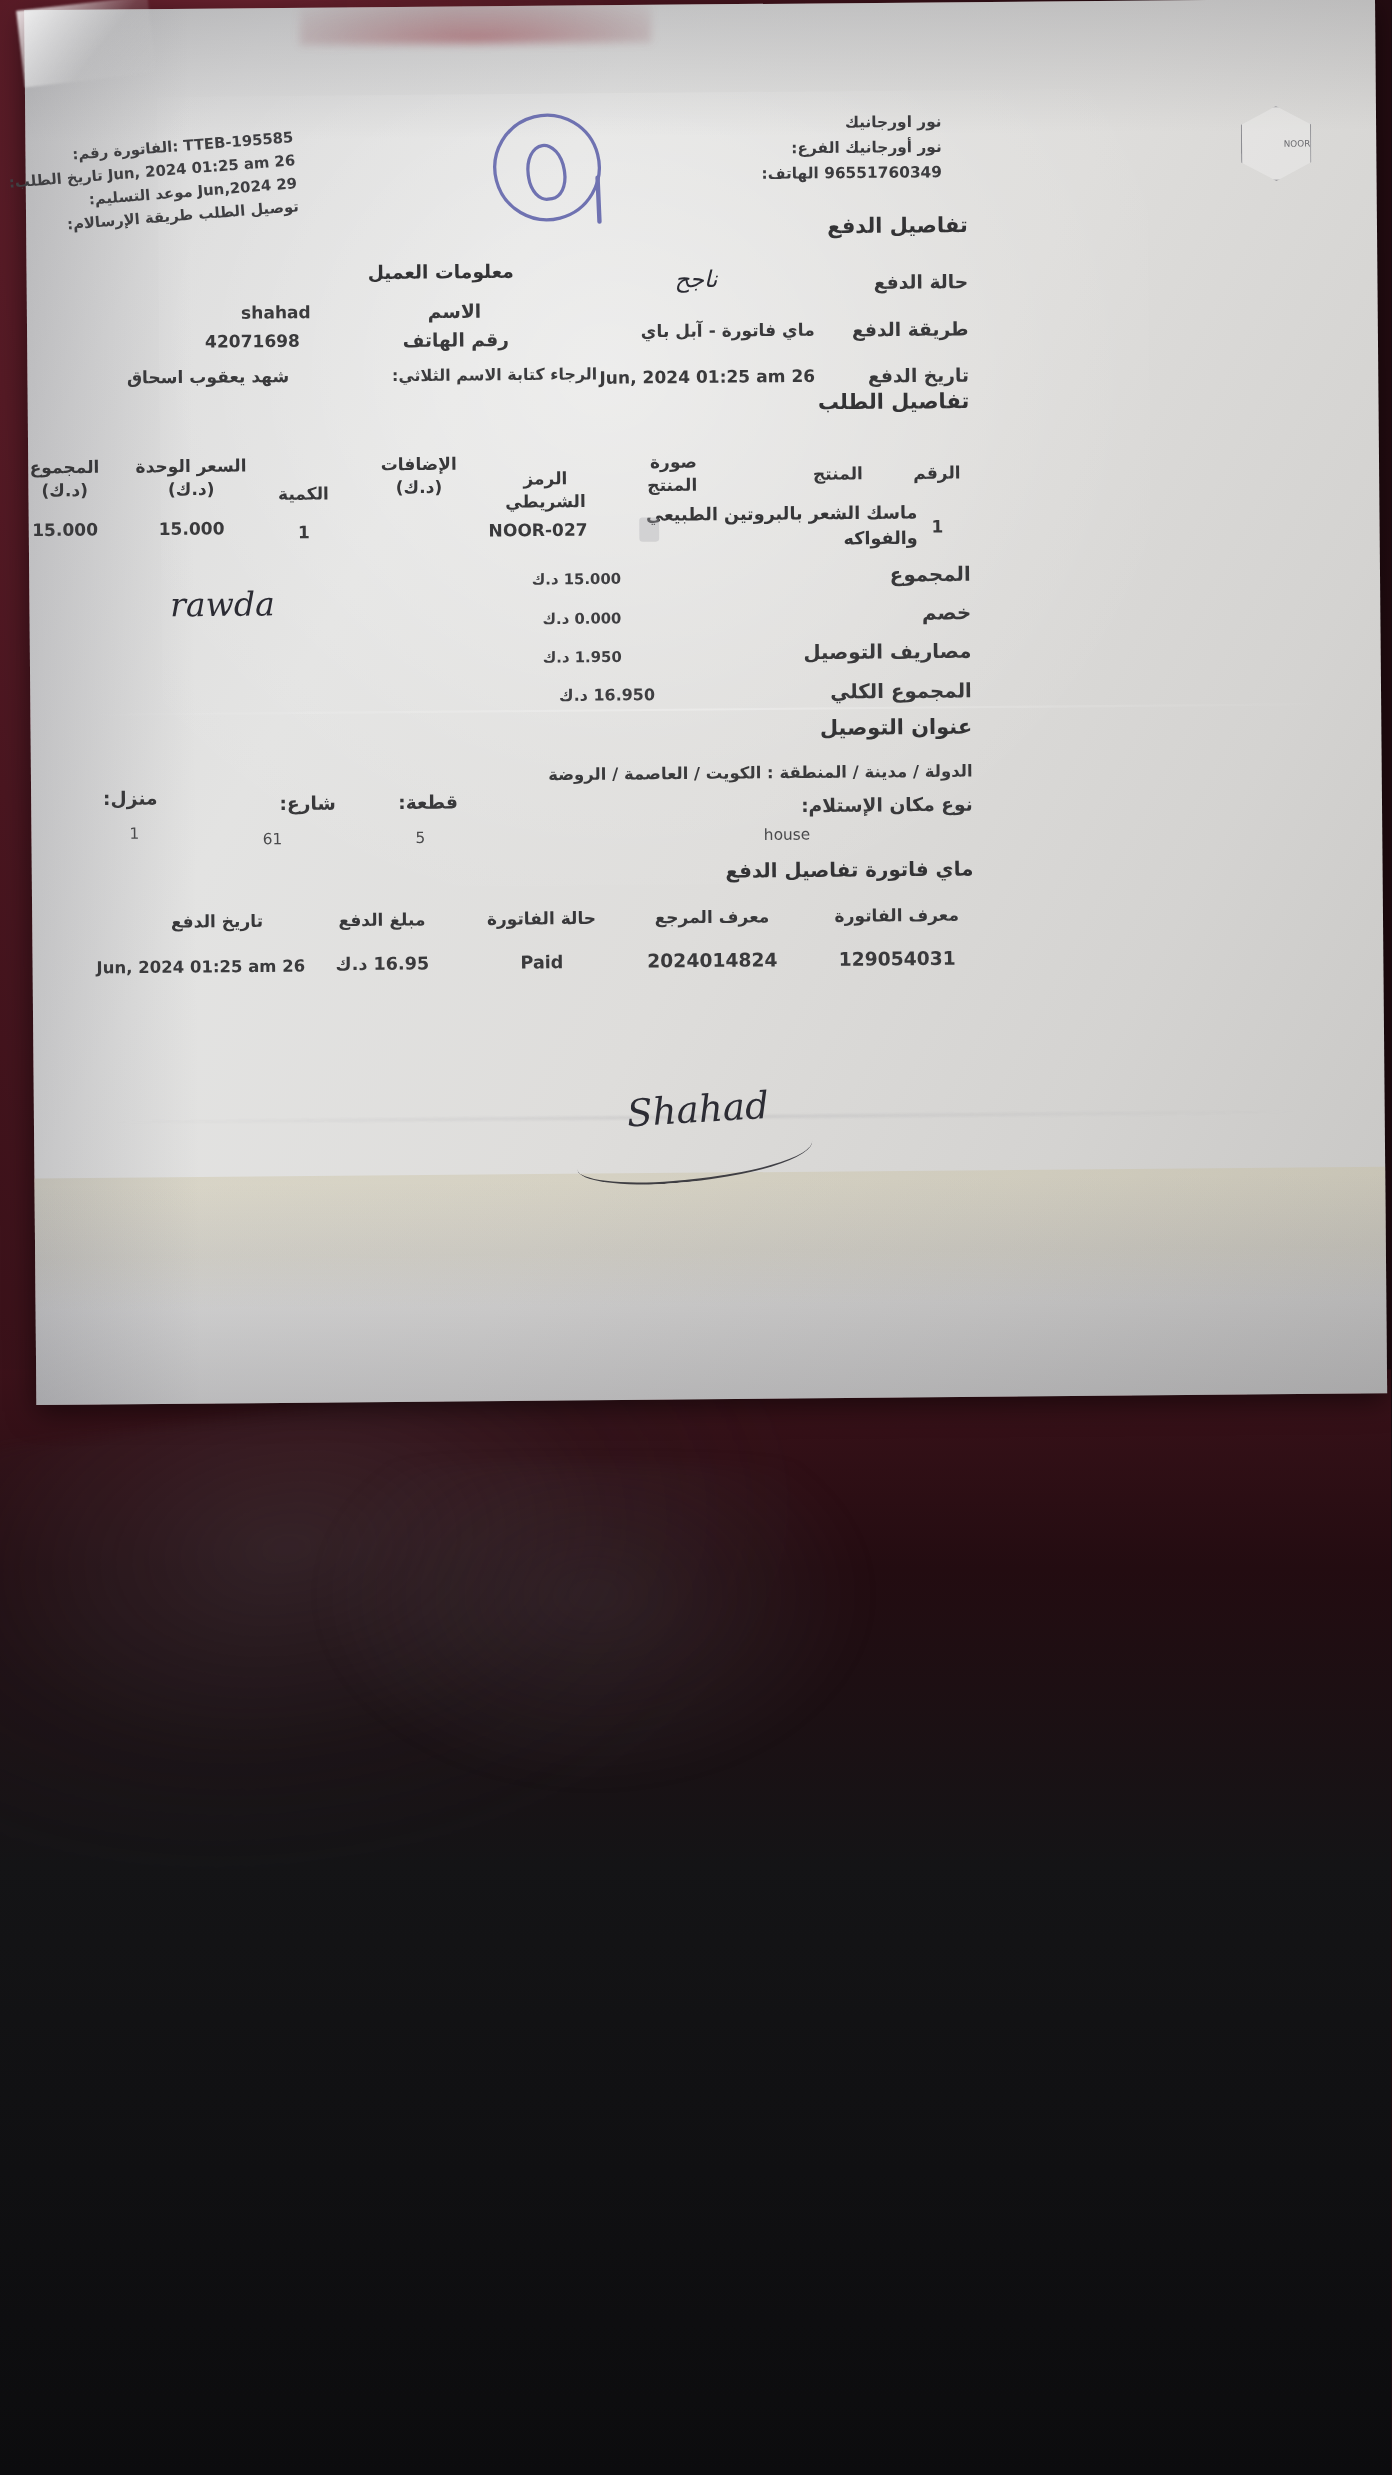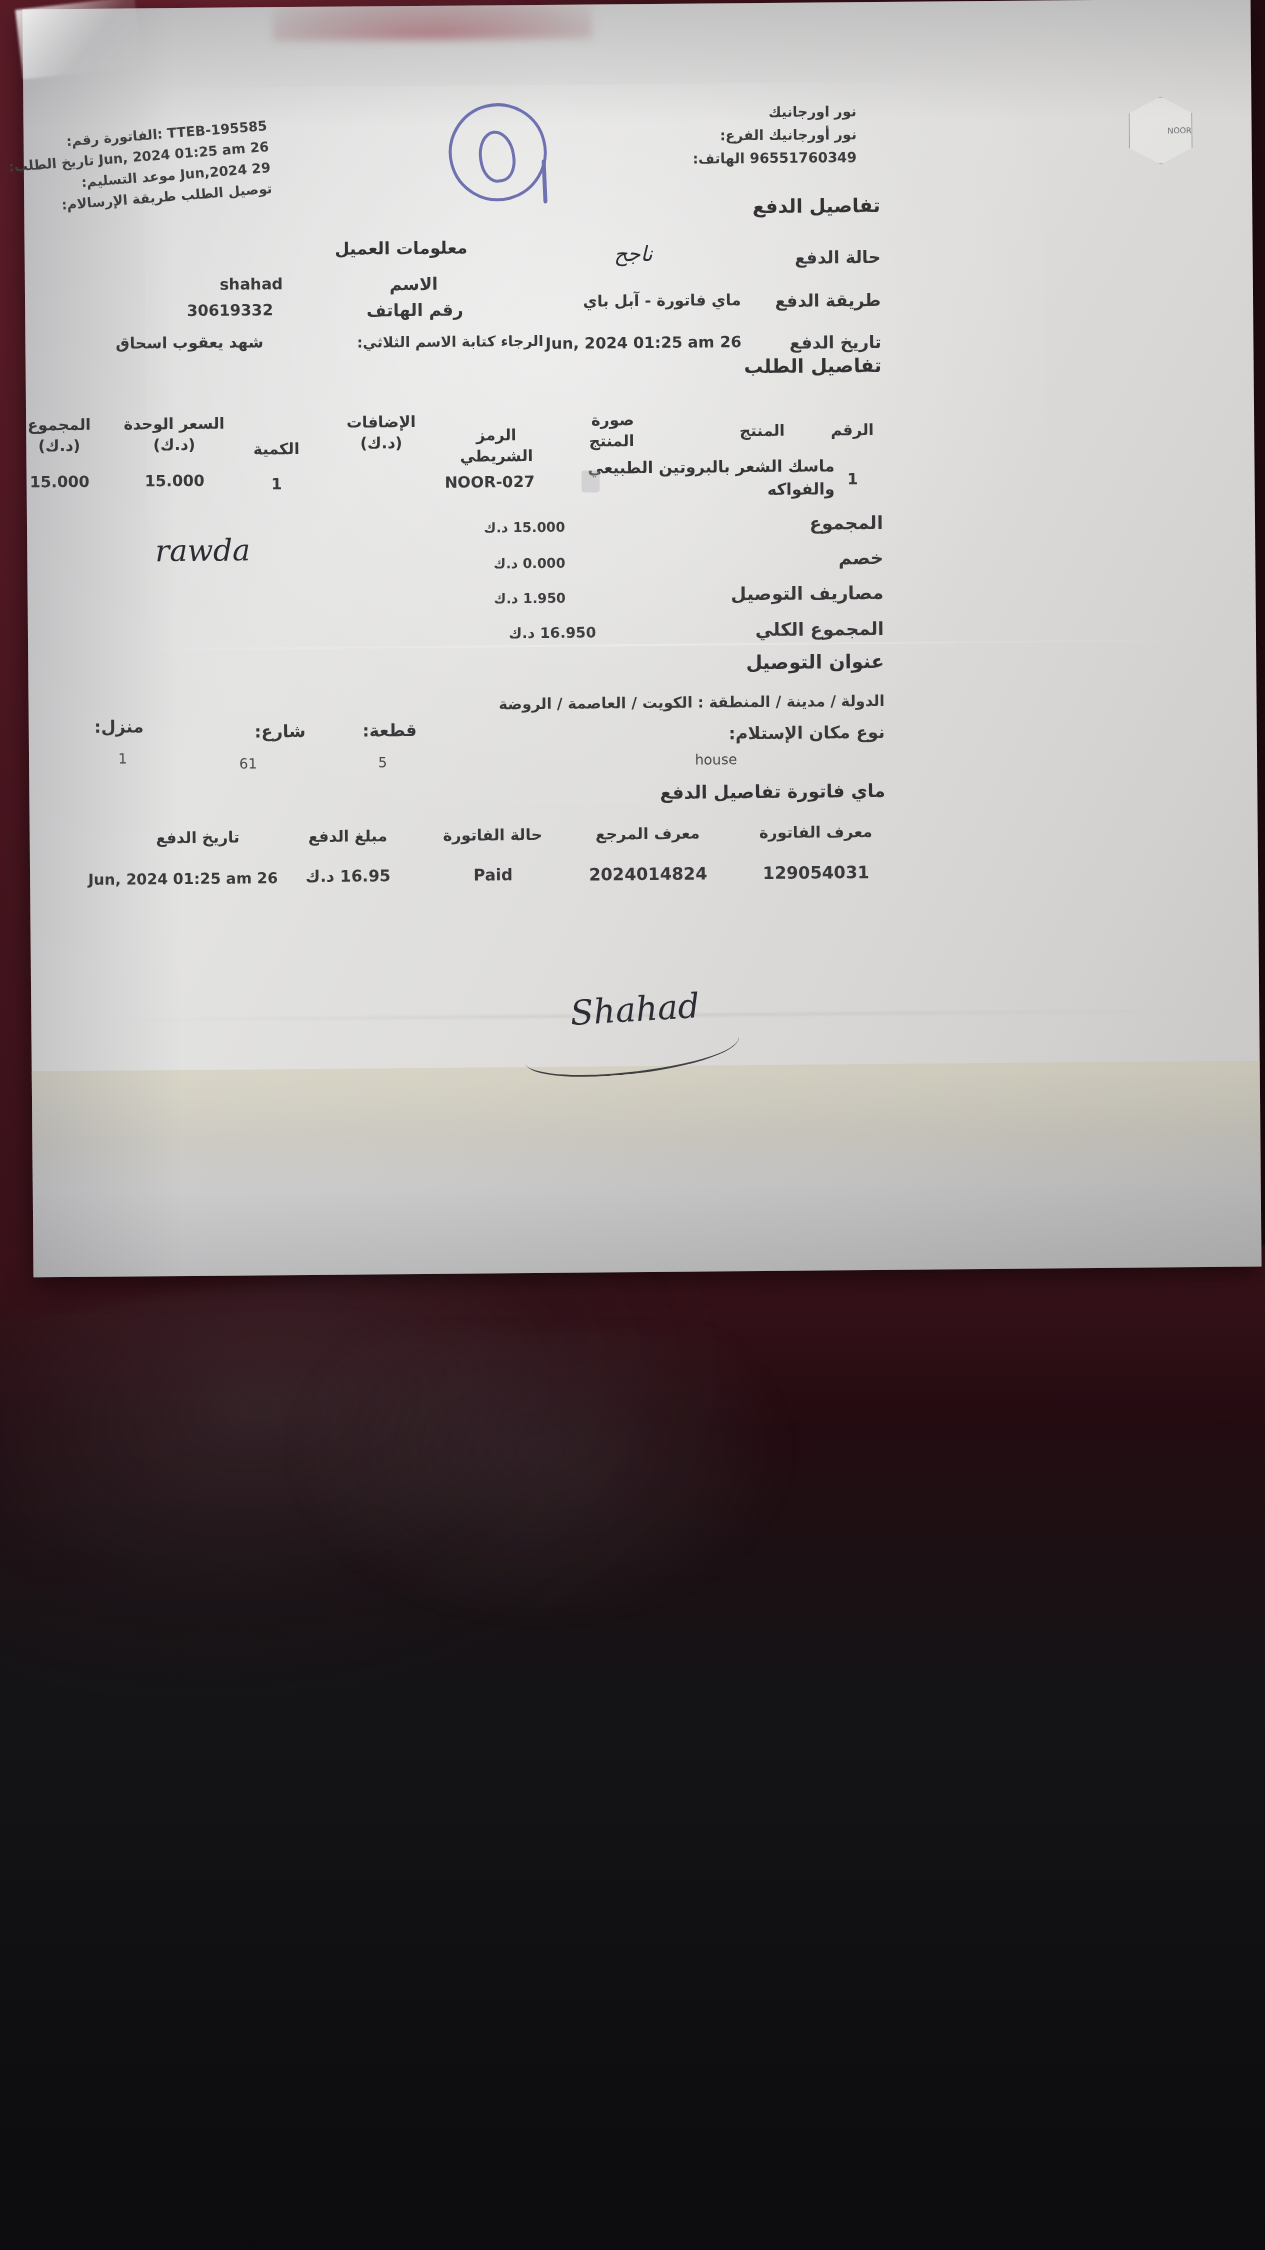--- a/index.html
+++ b/index.html
@@ -326,21 +326,21 @@
 
     <div class="abs lbl" style="right:372px; top:330px;">تاريخ الدفع</div>
     <div class="abs val" style="right:512px; top:330px;">26 Jun, 2024 01:25 am</div>
 
     <div class="abs sec" style="right:785px; top:232px; font-size:17px;">معلومات العميل</div>
 
     <div class="abs lbl" style="right:815px; top:268px;">الاسم</div>
     <div class="abs val" style="right:970px; top:268px;">shahad</div>
 
     <div class="abs lbl" style="right:790px; top:294px;">رقم الهاتف</div>
-    <div class="abs val" style="right:980px; top:294px;">30619332</div>
+    <div class="abs val" style="right:980px; top:294px;">42071698</div>
 
     <div class="abs lbl-sm" style="right:710px; top:328px;">الرجاء كتابة الاسم الثلاثي:</div>
     <div class="abs val" style="right:990px; top:326px;">شهد يعقوب اسحاق</div>
 
     <div class="abs sec" style="right:372px; top:352px;">تفاصيل الطلب</div>
 
     <div class="abs th" style="right:372px; top:418px; width:60px;">الرقم</div>
     <div class="abs th" style="right:432px; top:418px; width:120px;">المنتج</div>
     <div class="abs th" style="right:620px; top:406px; width:86px;text-align:right;">
       صورة<br>المنتج

